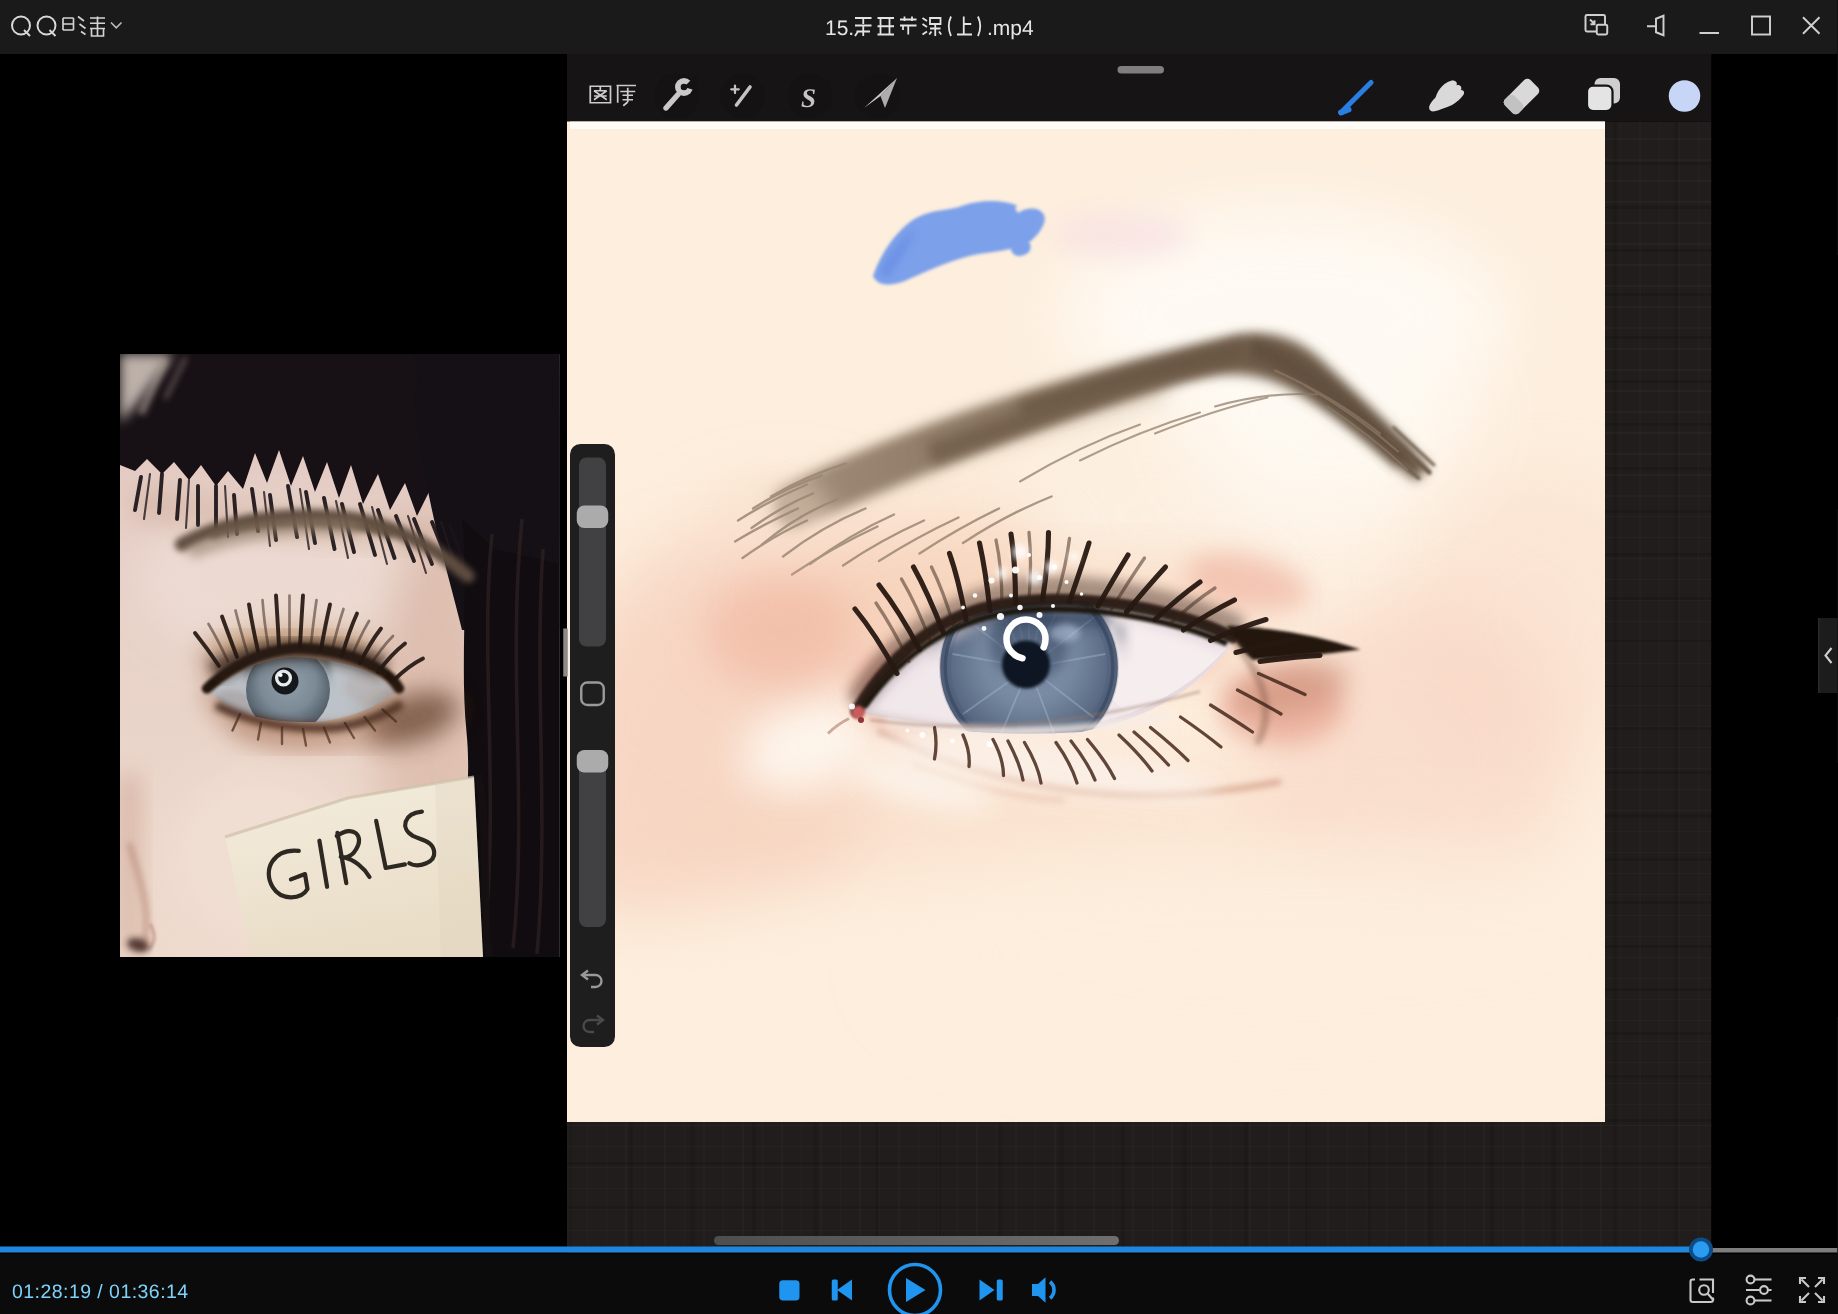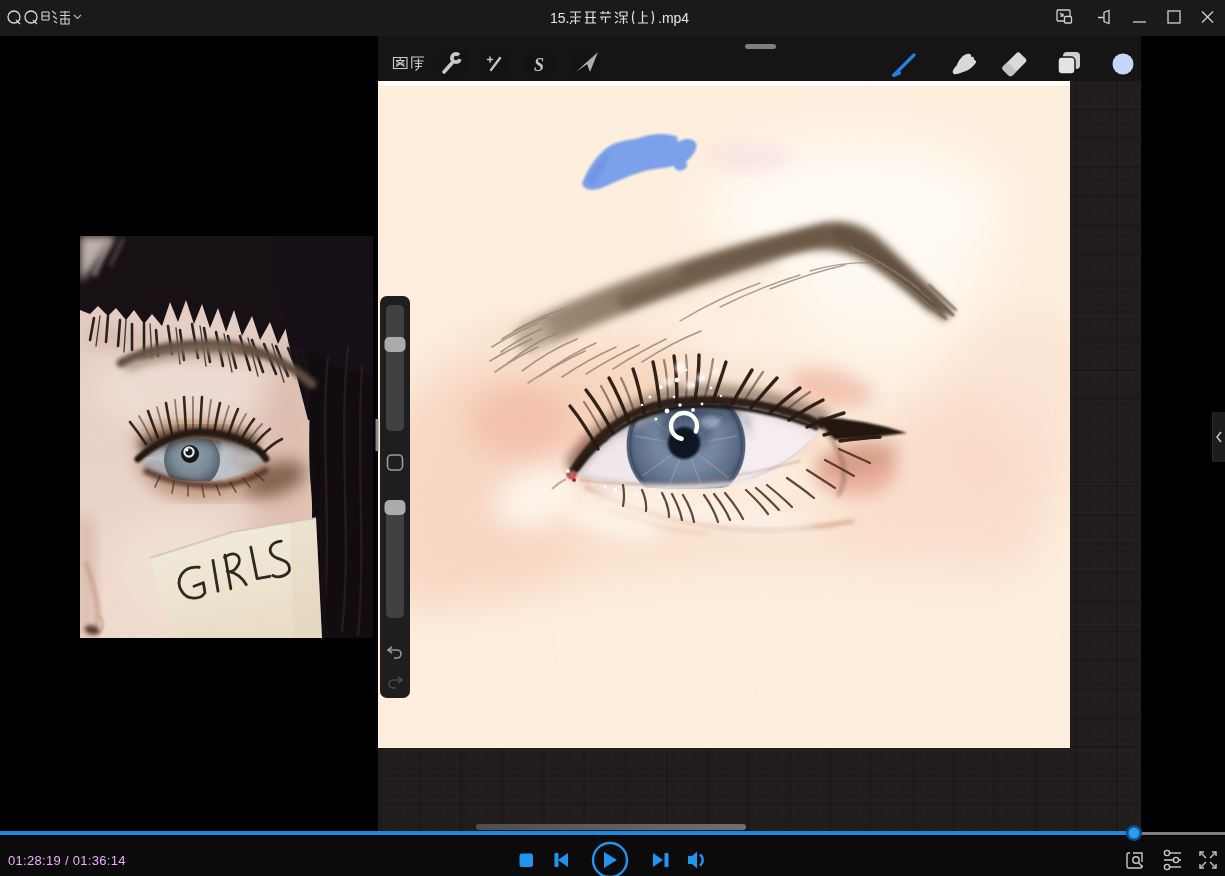--- a/index.html
+++ b/index.html
@@ -16,21 +16,21 @@
       repeating-linear-gradient(90deg, rgba(0,0,0,0.10) 0 3px, transparent 3px 41px);}
   #blackR{left:1141px;top:36px;width:84px;height:799px;background:#000;}
   #canvas-holder{left:378px;top:81px;width:692px;height:667px;background:#fdeedd;}
   #bottombar{left:0;top:836px;width:1225px;height:40px;background:#0b0b0b;}
   #prog-blue{left:0;top:831px;width:1134px;height:4px;background:#1f86dd;}
   #prog-grey{left:1134px;top:832px;width:91px;height:3px;background:#7d7d7d;}
   #vscroll{left:476px;top:824px;width:270px;height:6px;border-radius:3px;
      background:linear-gradient(90deg,#4e4e4e,#6f6f6f);}
   #toolpill{left:745px;top:44px;width:31px;height:5px;background:#7f7f7f;border-radius:2.5px;}
   #sidetab{left:1212px;top:412px;width:13px;height:50px;background:#1c1c1c;border-left:1px solid #2a2a2a;}
-  #timetxt{left:8px;top:853px;color:#f0abfc;font-size:13px;letter-spacing:0.3px;}
+  #timetxt{left:8px;top:853px;color:#7dd3fc;font-size:13px;letter-spacing:0.3px;}
 </style>
 </head>
 <body>
 <div class="abs" id="proc-bg"></div>
 <div class="abs" id="toolbar"></div>
 <div class="abs" id="blackR"></div>
 <div class="abs" id="canvas-holder"></div>
 <div class="abs" id="vscroll"></div>
 <div class="abs" id="toolpill"></div>
 <div class="abs" id="sidetab"></div>

